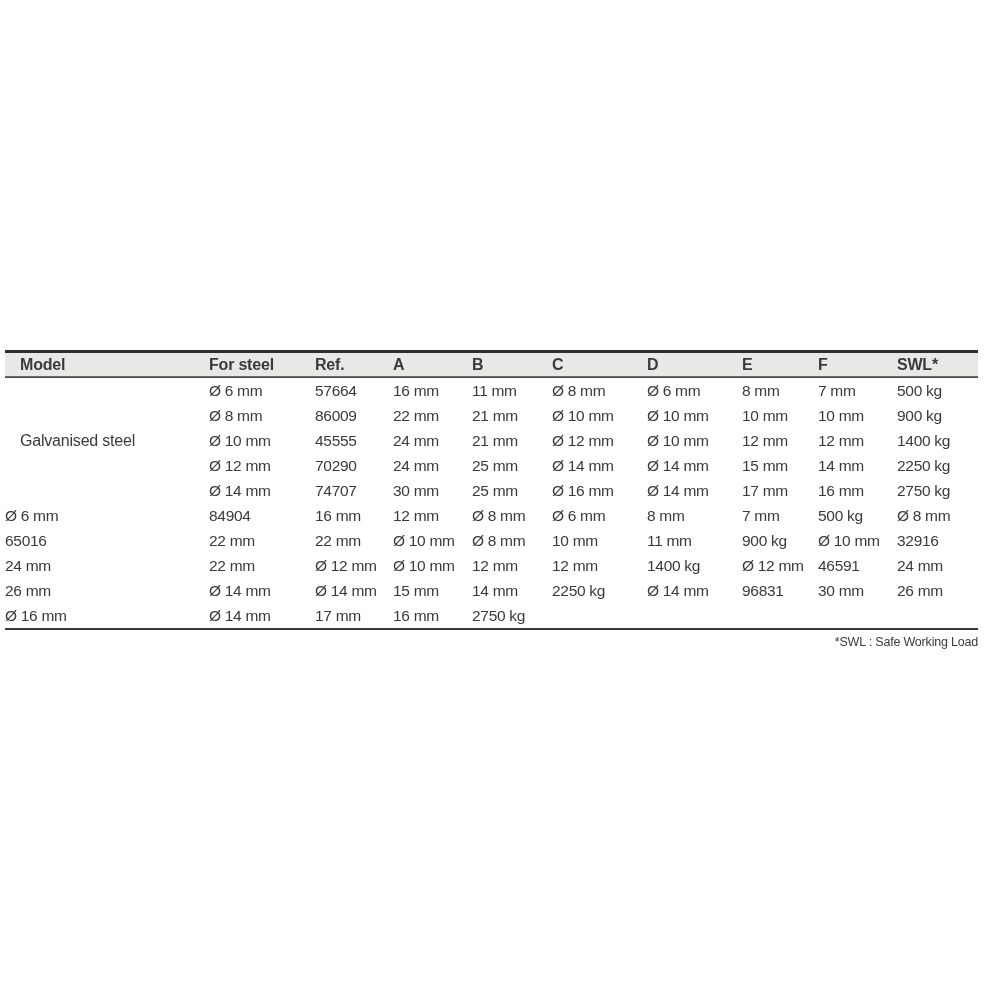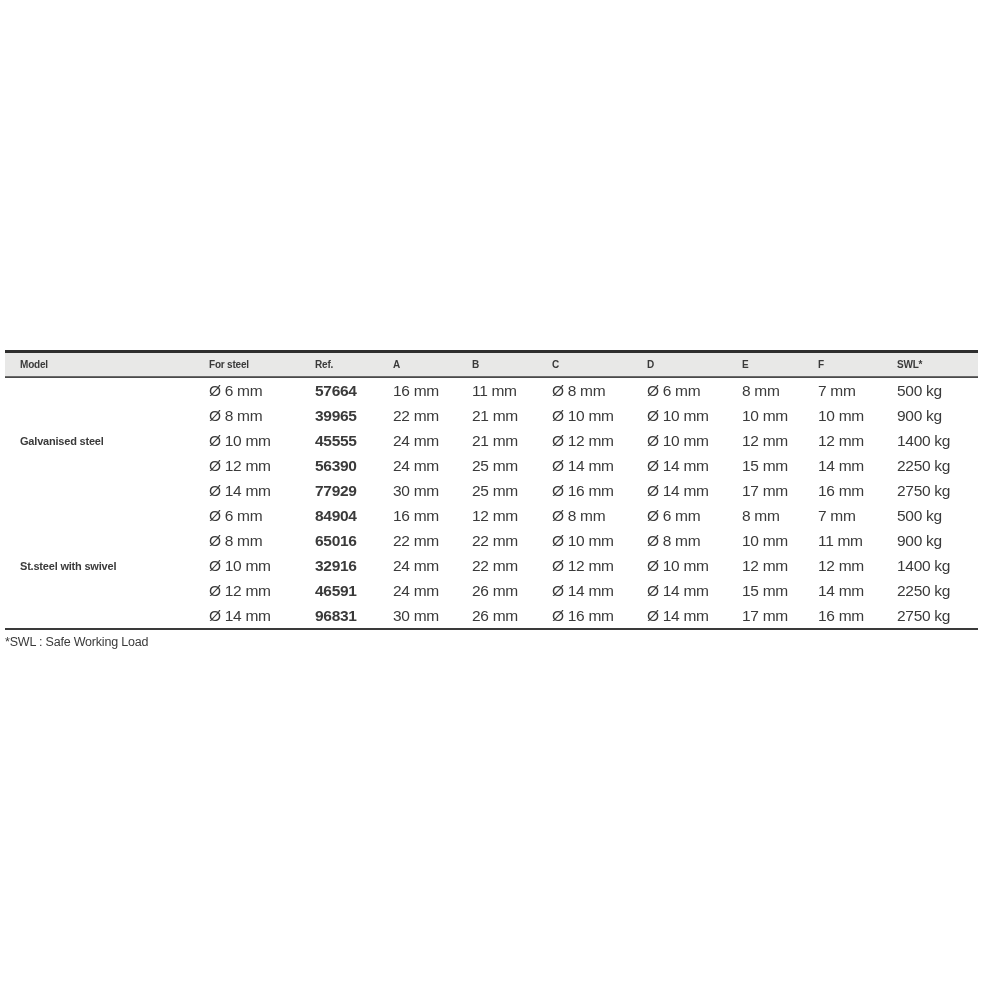--- a/index.html
+++ b/index.html
@@ -20,21 +20,21 @@
     grid-template-columns: 204px 106px 78px 79px 80px 95px 95px 76px 79px 1fr;
   }
   .header-row {
     background: #e8e8e7;
     border-top: 3px solid #2e2e2e;
     border-bottom: 1px solid #6b6b6b;
     height: 27px;
   }
   .header-cell {
     font-weight: bold;
-    font-size: 10px;
+    font-size: 16px;
     line-height: 24px;
     letter-spacing: -0.2px;
     white-space: nowrap;
     overflow: hidden;
   }
   .group-grid {
     grid-auto-rows: 25px;
   }
   .group-1 { border-top: 1px solid #4a4a4a; }
   .group-2 { border-bottom: 2px solid #3a3a3a; }
@@ -42,30 +42,31 @@
     font-size: 15.5px;
     line-height: 25px;
     letter-spacing: -0.3px;
     white-space: nowrap;
     overflow: hidden;
   }
   .model-cell {
     grid-column: 1;
     grid-row: 1 / span 5;
     align-self: center;
-    font-weight: bold;
-    font-size: 11px;
+    font-weight: normal;
+    font-size: 16px;
     line-height: 20px;
     padding-left: 15px;
     letter-spacing: -0.2px;
   }
   .first-pad { padding-left: 15px; }
-  .ref-cell { font-weight: bold; }
+  .ref-cell { font-weight: normal; }
   .footnote {
     margin-top: 5px;
+    text-align: right;
     font-size: 12.5px;
     letter-spacing: -0.2px;
     color: #3a3a3a;
   }
 </style>
 </head>
 <body>
 
 <div class="table-block">
 
@@ -87,58 +88,57 @@
       <div class="cell">Ø 6 mm</div>
       <div class="cell ref-cell">57664</div>
       <div class="cell">16 mm</div>
       <div class="cell">11 mm</div>
       <div class="cell">Ø 8 mm</div>
       <div class="cell">Ø 6 mm</div>
       <div class="cell">8 mm</div>
       <div class="cell">7 mm</div>
       <div class="cell">500 kg</div>
       <div class="cell">Ø 8 mm</div>
-      <div class="cell ref-cell">39965</div>
+      <div class="cell ref-cell">86009</div>
       <div class="cell">22 mm</div>
       <div class="cell">21 mm</div>
       <div class="cell">Ø 10 mm</div>
       <div class="cell">Ø 10 mm</div>
       <div class="cell">10 mm</div>
       <div class="cell">10 mm</div>
       <div class="cell">900 kg</div>
       <div class="cell">Ø 10 mm</div>
       <div class="cell ref-cell">45555</div>
       <div class="cell">24 mm</div>
       <div class="cell">21 mm</div>
       <div class="cell">Ø 12 mm</div>
       <div class="cell">Ø 10 mm</div>
       <div class="cell">12 mm</div>
       <div class="cell">12 mm</div>
       <div class="cell">1400 kg</div>
       <div class="cell">Ø 12 mm</div>
-      <div class="cell ref-cell">56390</div>
+      <div class="cell ref-cell">70290</div>
       <div class="cell">24 mm</div>
       <div class="cell">25 mm</div>
       <div class="cell">Ø 14 mm</div>
       <div class="cell">Ø 14 mm</div>
       <div class="cell">15 mm</div>
       <div class="cell">14 mm</div>
       <div class="cell">2250 kg</div>
       <div class="cell">Ø 14 mm</div>
-      <div class="cell ref-cell">77929</div>
+      <div class="cell ref-cell">74707</div>
       <div class="cell">30 mm</div>
       <div class="cell">25 mm</div>
       <div class="cell">Ø 16 mm</div>
       <div class="cell">Ø 14 mm</div>
       <div class="cell">17 mm</div>
       <div class="cell">16 mm</div>
       <div class="cell">2750 kg</div>
     </div>
   <div class="grid group-grid group-2">
-      <div class="cell model-cell">St.steel with swivel</div>
       <div class="cell">Ø 6 mm</div>
       <div class="cell ref-cell">84904</div>
       <div class="cell">16 mm</div>
       <div class="cell">12 mm</div>
       <div class="cell">Ø 8 mm</div>
       <div class="cell">Ø 6 mm</div>
       <div class="cell">8 mm</div>
       <div class="cell">7 mm</div>
       <div class="cell">500 kg</div>
       <div class="cell">Ø 8 mm</div>

